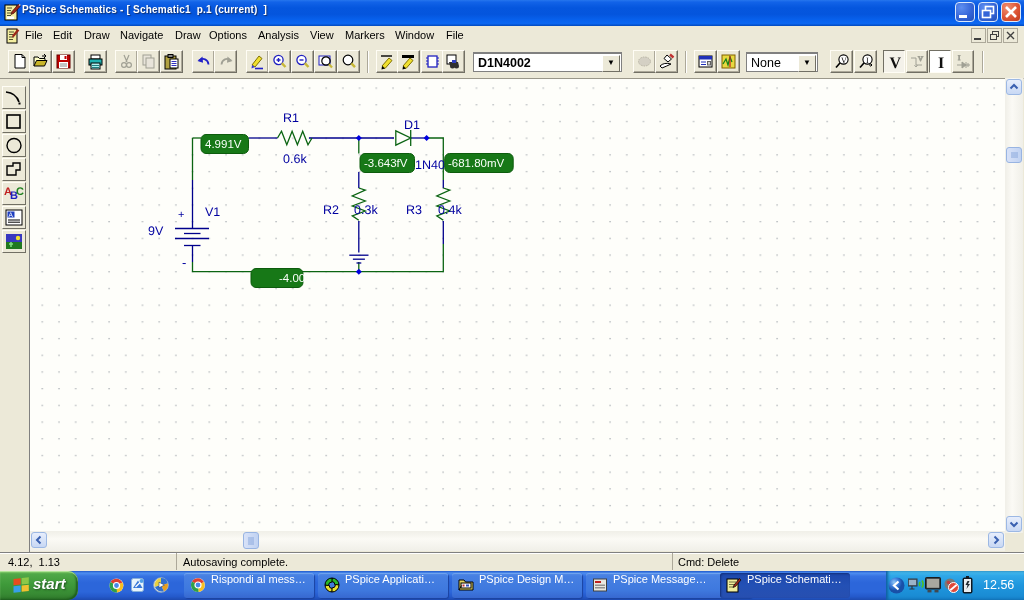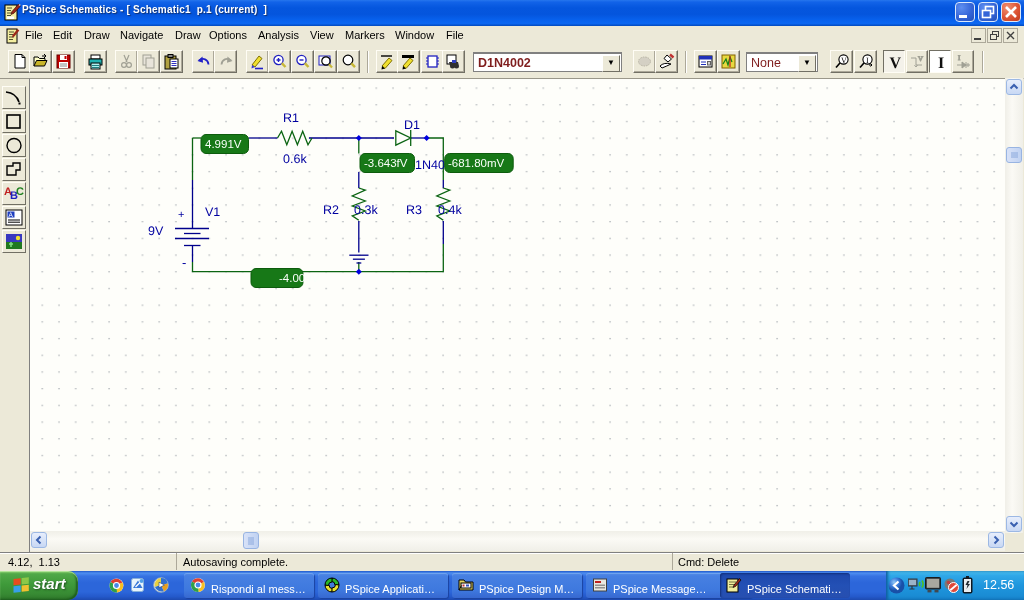--- a/index.html
+++ b/index.html
@@ -26,21 +26,21 @@
   
   #toolbar{left:0;top:46px;width:1024px;height:32px;background:#ece9d8;
     border-bottom:1px solid #c8c4b8;}
   .tbtn{top:50px;width:23px;height:23px;background:#ece9d8;
     border-top:1px solid #fffdf5;border-left:1px solid #fffdf5;
     border-right:1px solid #716f64;border-bottom:1px solid #716f64;
     box-sizing:border-box;box-shadow:inset -1px -1px 0 #aca899;}
   .tbtn svg{position:absolute;left:2px;top:2px;}
   .combo{top:52px;height:20px;background:#fff;border:1px solid #808080;
     border-top:2px solid #808080;box-sizing:border-box;font-size:12px;}
-  .combo .ctext{position:absolute;left:4px;top:2px;color:#7f1d1d;font-size:12.5px;font-weight:bold;}
+  .combo .ctext{position:absolute;left:4px;top:2px;color:#000000;font-size:12.5px;font-weight:bold;}
   .combo .carr{position:absolute;right:1px;top:1px;width:16px;height:15px;background:#ece9d8;
     border:1px solid #fff;border-right-color:#716f64;border-bottom-color:#716f64;
     font-size:8px;text-align:center;line-height:14px;color:#000;}
   
   #palette{left:0;top:78px;width:29px;height:474px;background:#ece9d8;border-right:1px solid #808080;}
   .pbtn{left:2px;width:24px;height:23px;background:#ece9d8;
     border-top:1px solid #fffdf5;border-left:1px solid #fffdf5;
     border-right:1px solid #716f64;border-bottom:1px solid #716f64;box-sizing:border-box;}
   
   #canvas{left:30px;top:78px;width:975px;height:453px;background:#fefefa;border-top:1px solid #9a978a;box-sizing:border-box;}
@@ -59,21 +59,21 @@
   #statusbar{left:0;top:552px;width:1024px;height:19px;background:#ece9d8;
     border-top:1px solid #808080;box-shadow:inset 0 1px 0 #fff;font-size:11px;color:#000;}
   
   #taskbar{left:0;top:571px;width:1024px;height:29px;
     background:linear-gradient(180deg,#2058c8 0%,#4e8ef0 7%,#3672e2 18%,#2c66da 40%,#2c66da 72%,#2459cb 88%,#1d4ab0 100%);}
   .taskbtn{top:573px;width:130px;height:25px;border-radius:3px;
     background:linear-gradient(180deg,#558ce6 0%,#4780e2 12%,#3e78de 70%,#3768d0 100%);
     box-shadow:inset 0 1px 0 #6fa3ee,1px 1px 1px #1b43a0;
     color:#fff;font-size:11px;}
   .taskbtn .ticon{position:absolute;left:6px;top:4px;width:16px;height:16px;}
-  .taskbtn .ttext{position:absolute;left:27px;top:10px;white-space:nowrap;overflow:hidden;width:98px;}
+  .taskbtn .ttext{position:absolute;left:27px;top:0;white-space:nowrap;overflow:hidden;width:98px;}
 </style>
 </head>
 <body>
 
 <div id="titlebar" class="abs"></div>
 <svg class="abs" style="left:4px;top:3px;" width="17" height="19" viewBox="0 0 17 19">
     <rect x="1" y="2" width="12" height="15" fill="#f4eea0" stroke="#000"></rect>
     <path d="M3 5h5M3 7.5h4M3 10h5M3 12.5h4" stroke="#505030"></path>
     <rect x="3" y="13.5" width="7" height="2.5" fill="#fff"></rect>
     <path d="M14.5 1 L8 8.5 L7 11.5 L10 10.2 L16.5 3 Z" fill="#9c2818" stroke="#300" stroke-width=".6"></path>

